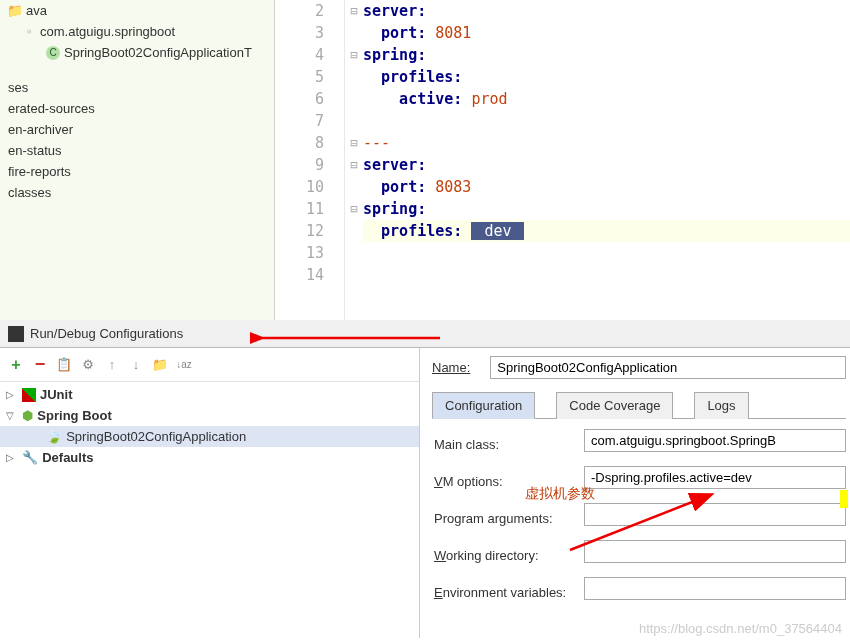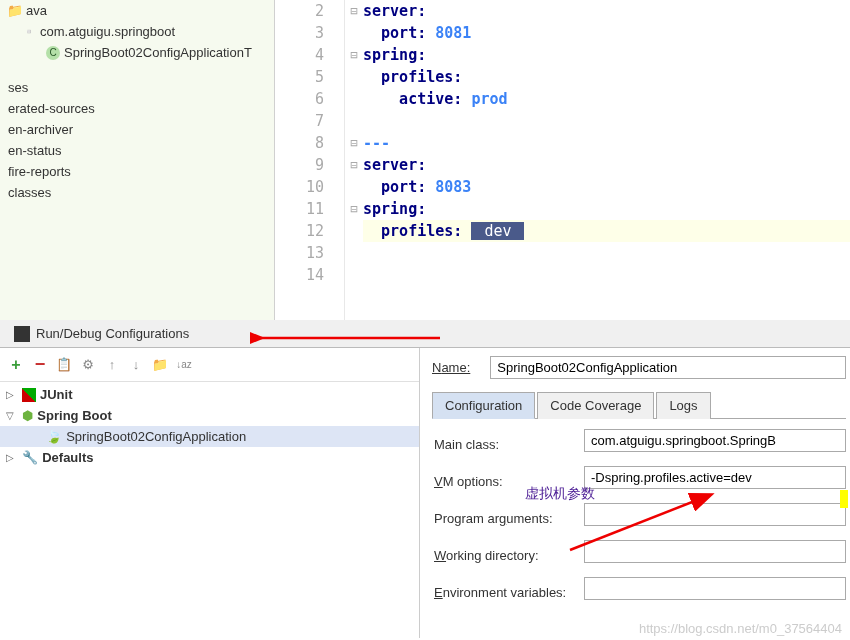--- a/index.html
+++ b/index.html
@@ -16,24 +16,24 @@
     
     .editor { flex: 1; background: #fff; display: flex; font-family: Consolas, monospace; font-size: 15px; }
     .gutter { width: 70px; text-align: right; color: #aaa; padding-right: 20px; border-right: 1px solid #e8e8e8; background: #fff; }
     .gutter-line { height: 22px; line-height: 22px; }
     .fold-col { width: 18px; background: #fff; }
     .fold-mark { height: 22px; line-height: 22px; text-align: center; color: #aaa; font-size: 12px; }
     .code-col { flex: 1; }
     .code-line { height: 22px; line-height: 22px; white-space: pre; }
     .code-line.hl { background: #feffe8; }
     .kw { color: #000080; font-weight: bold; }
-    .val { color: #3b82f6; font-weight: bold; }
+    .val { color: #c2410c; font-weight: normal; }
     .sel { background: #4a5a8a; color: #fff; padding: 0 13px; }
     
-    .dialog-title-bar { display: flex; align-items: center; gap: 6px; padding: 4px 14px; border-bottom: 1px solid #bbb; background: #f0f0f0; height: 28px; }
+    .dialog-title-bar { display: flex; align-items: center; gap: 6px; padding: 4px 8px; border-bottom: 1px solid #bbb; background: #f0f0f0; height: 28px; }
     .dialog-title-icon { width: 16px; height: 16px; background: #333; display: inline-block; }
     
     .dialog-body { display: flex; height: 290px; }
     
     .left-panel { width: 420px; border-right: 1px solid #ccc; }
     .toolbar { display: flex; align-items: center; gap: 8px; padding: 6px 8px; height: 34px; border-bottom: 1px solid #e0e0e0; }
     .tb-btn { width: 16px; height: 16px; display: inline-flex; align-items: center; justify-content: center; cursor: pointer; color: #888; }
     .tb-btn.plus { color: #3a9e3a; font-weight: bold; font-size: 16px; }
     .tb-btn.minus { color: #c83030; font-weight: bold; font-size: 18px; }
     
@@ -43,31 +43,31 @@
     .cfg-item.selected { background: #dde5f5; }
     .expand { width: 12px; color: #666; font-size: 10px; }
     .cfg-label { }
     .cfg-label.bold { font-weight: bold; }
     
     .right-panel { flex: 1; padding: 8px 0 0 12px; }
     .name-row { display: flex; align-items: center; gap: 20px; margin-bottom: 12px; }
     .name-row label { text-decoration: underline; text-decoration-color: #333; }
     .name-row input { flex: 1; padding: 3px 6px; border: 1px solid #aaa; font-family: inherit; font-size: 13px; margin-right: 4px; }
     
-    .tabs { display: flex; border-bottom: 1px solid #aaa; margin-right: 4px; }
+    .tabs { display: flex; border-bottom: 1px solid #aaa; margin-right: 4px; gap: 19px; }
     .tab { padding: 5px 12px; border: 1px solid #aaa; border-bottom: none; background: #f0f0f0; margin-right: 2px; cursor: pointer; position: relative; top: 1px; }
     .tab.active { background: #d5e1f2; border-bottom: 1px solid #d5e1f2; }
     
     .form-rows { padding: 10px 0 0 2px; }
     .form-row { display: flex; align-items: flex-end; margin-bottom: 14px; }
     .form-row label { width: 150px; }
     .form-row input { flex: 1; padding: 3px 6px; border: 1px solid #aaa; font-family: inherit; font-size: 13px; margin-right: 4px; }
     .u { text-decoration: underline; }
     
-    .red-annotation { position: absolute; color: #4c1d95; font-size: 14px; font-weight: normal; }
+    .red-annotation { position: absolute; color: #c2410c; font-size: 14px; font-weight: normal; }
     .red-arrow { position: absolute; pointer-events: none; }
     
     .watermark { position: absolute; right: 8px; bottom: 4px; color: #ccc; font-size: 13px; }
     
     .yellow-hl { position: absolute; background: #ffff00; width: 8px; height: 18px; }
   </style>
 </head>
 <body>
 
 <div class="top-area">

